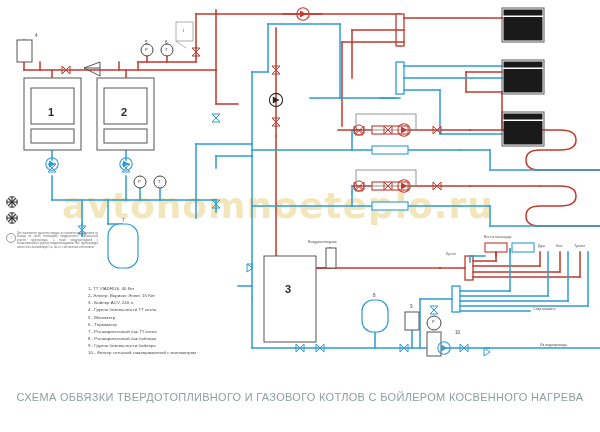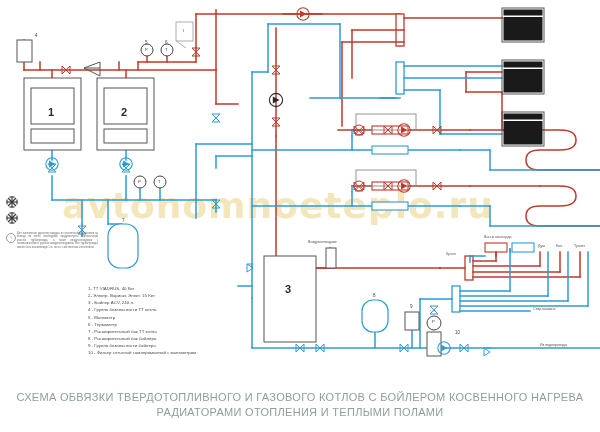--- a/index.html
+++ b/index.html
@@ -413,15 +413,14 @@
     <div>4 - Группа безопасности ТТ котла</div>
     <div>5 - Манометр</div>
     <div>6 - Термометр</div>
     <div>7 - Расширительный бак ТТ котла</div>
     <div>8 - Расширительный бак бойлера</div>
     <div>9 - Группа безопасности бойлера</div>
     <div>10 - Фильтр сетчатый самопромывной с манометром</div>
   </div>
 
   <div class="cap l1">СХЕМА ОБВЯЗКИ ТВЕРДОТОПЛИВНОГО И ГАЗОВОГО КОТЛОВ С БОЙЛЕРОМ КОСВЕННОГО НАГРЕВА</div>
-  <div class="cap l2">РАДИАТОРАМИ ОТОПЛЕНИЯ И ТЕПЛЫМИ ПОЛАМИ</div>
 
 </div>
 
 </body></html>

